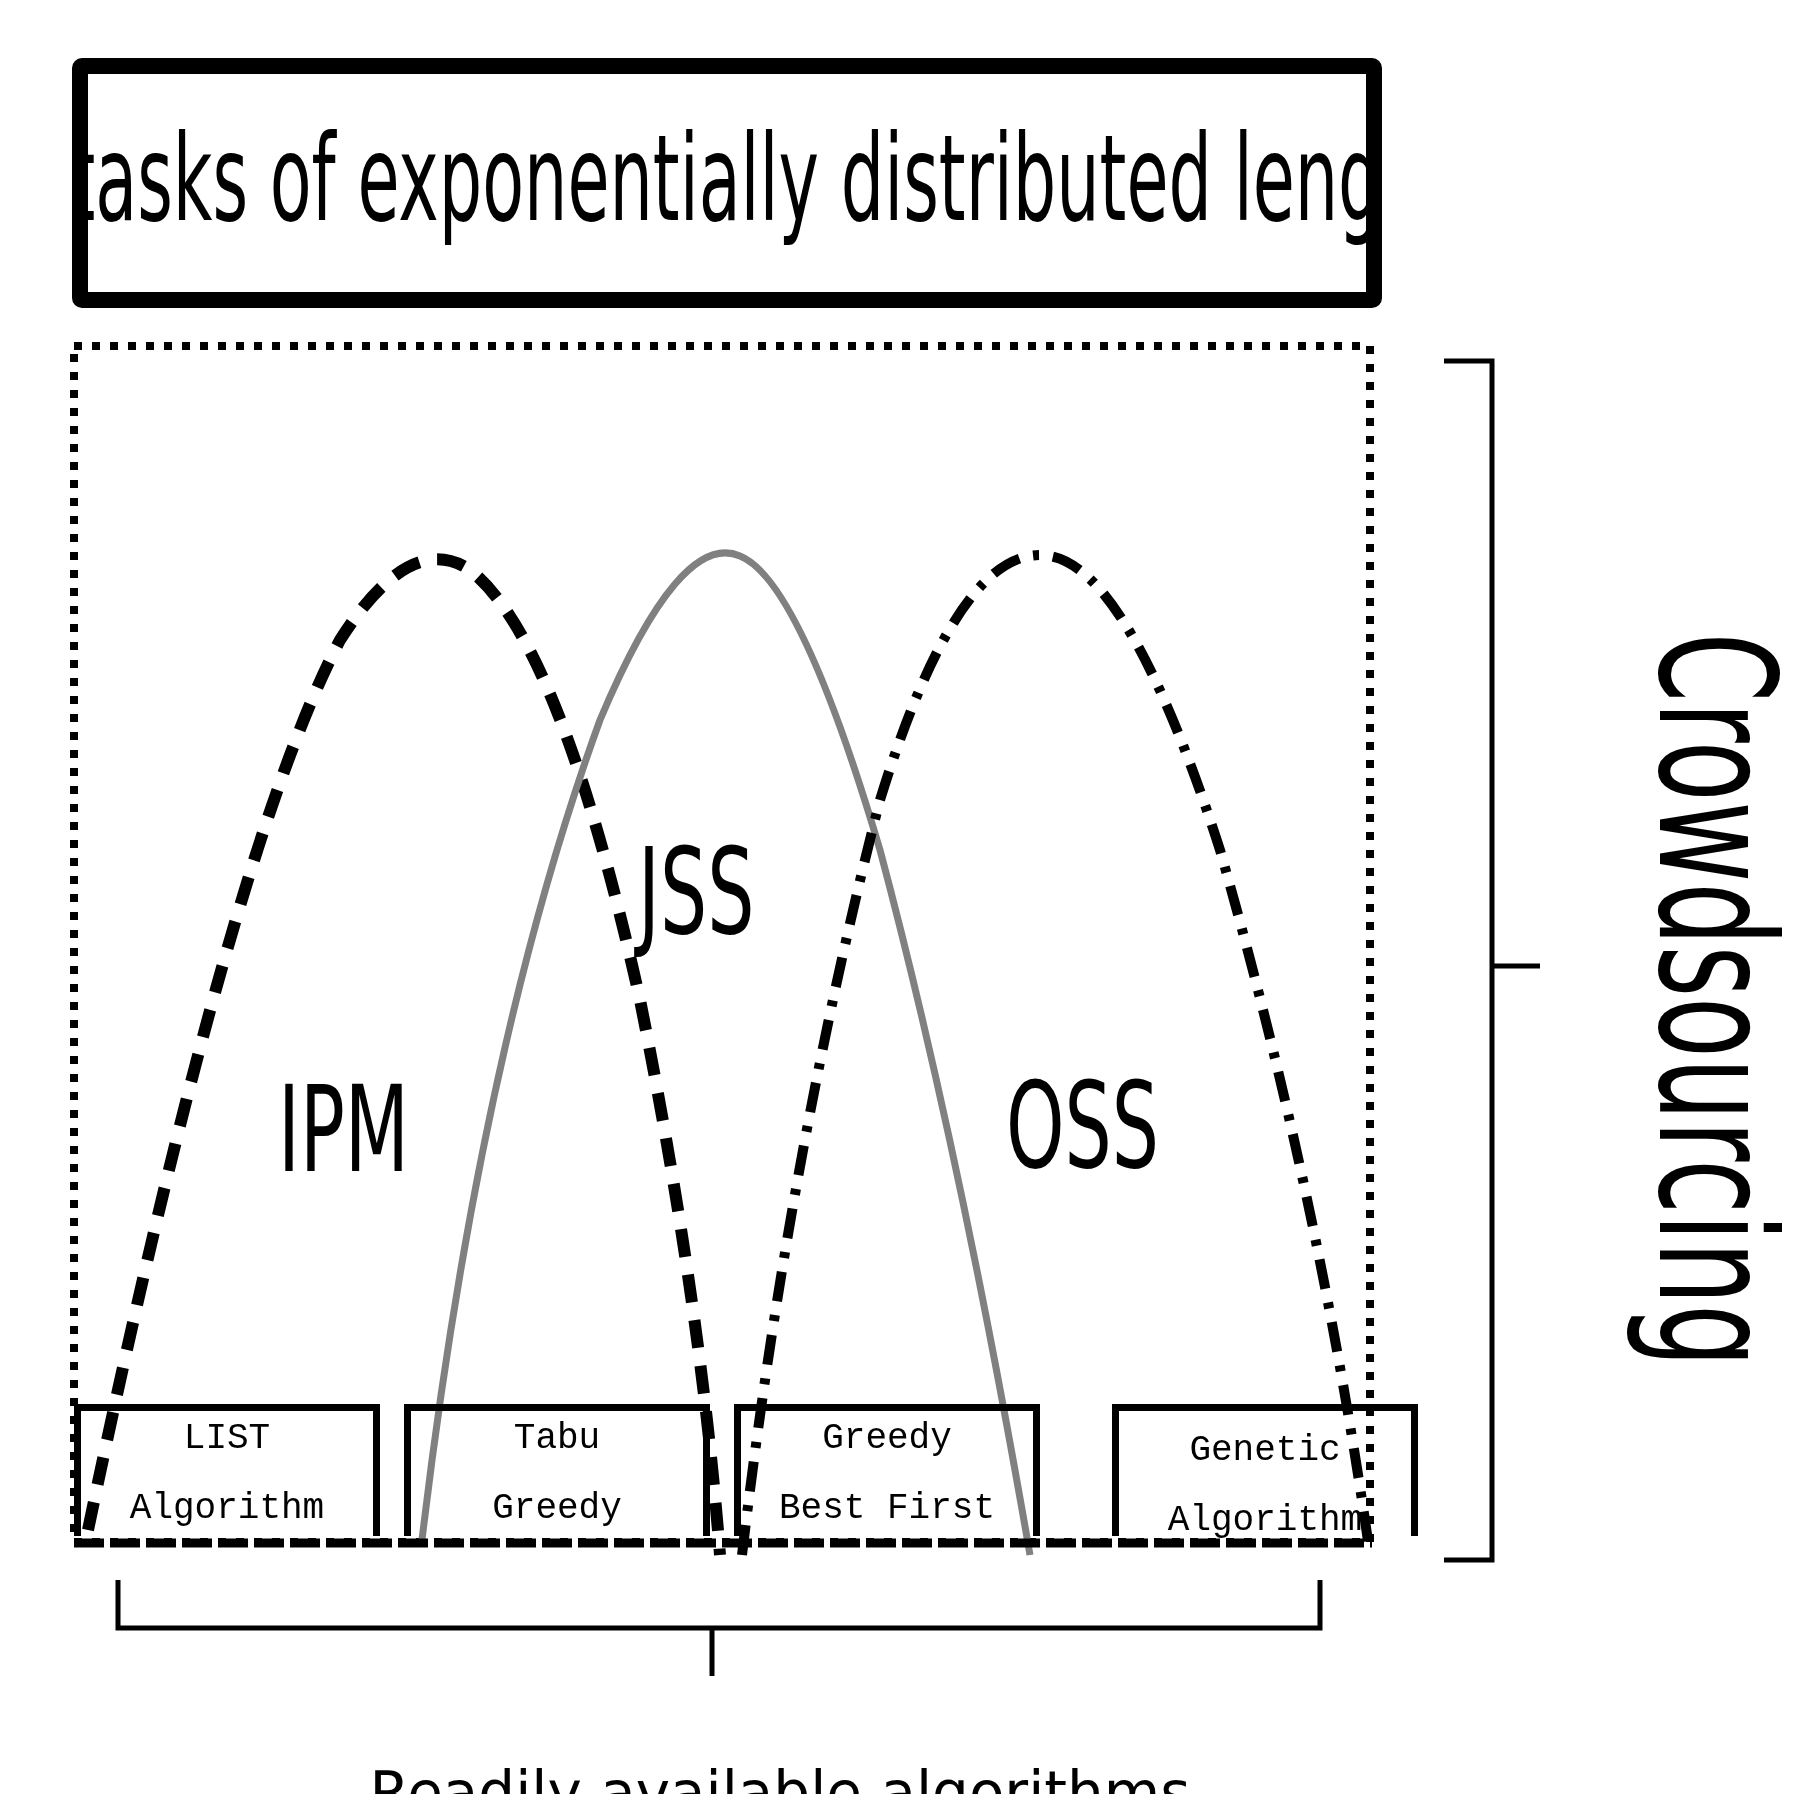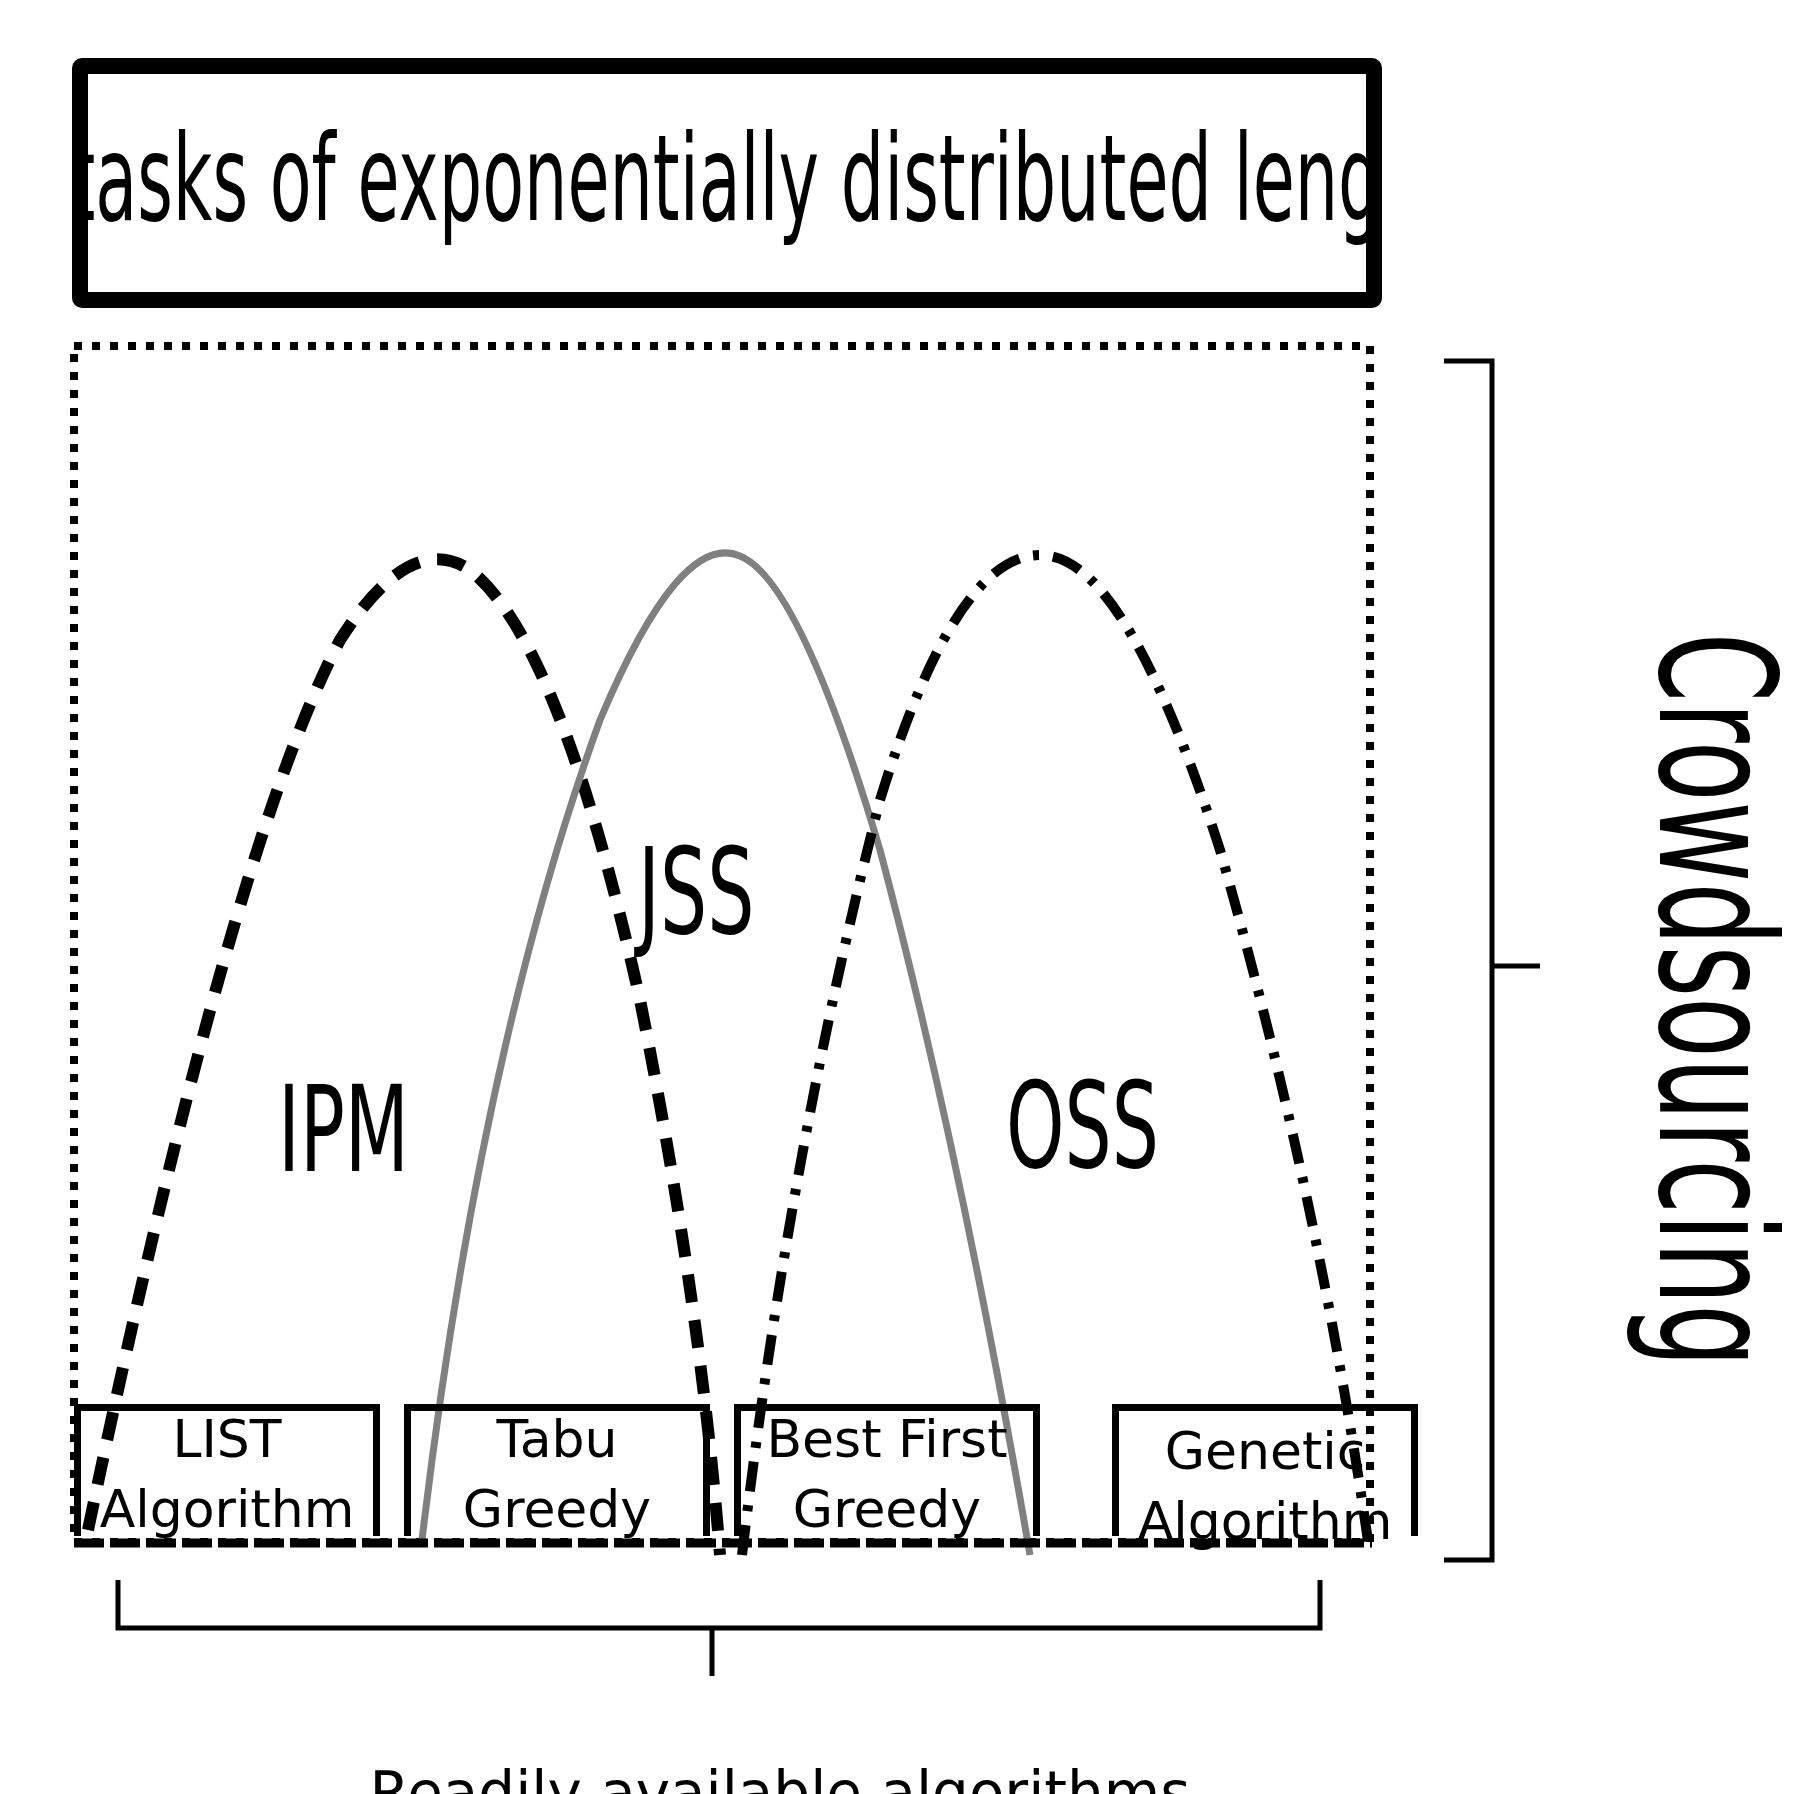--- a/index.html
+++ b/index.html
@@ -8,21 +8,21 @@
   svg { position: absolute; left: 0; top: 0; }
   .title-box { position: absolute; left: 72px; top: 58px; width: 1310px; height: 250px;
                border: 16px solid #000; border-radius: 10px; box-sizing: border-box;
                display: flex; align-items: center; justify-content: center; overflow: hidden; }
   .title-text { font-family: "DejaVu Sans", sans-serif; font-size: 120px; line-height: 1;
                 transform: scaleX(0.57); white-space: nowrap; display: inline-block;
                 margin-top: -8px; }
   .algo-box { position: absolute; top: 1404px; height: 132px; border: 7px solid #000;
               border-bottom: none; box-sizing: border-box; background: transparent;
               display: flex; flex-direction: column; align-items: center; justify-content: center;
-              text-align: center; font-size: 52px; line-height: 70px; }
+              text-align: center; font-size: 36px; line-height: 70px; font-family: Liberation Mono, monospace; }
   .algo-box span { display: block; white-space: nowrap; }
   .curve-label { position: absolute; font-family: "DejaVu Sans", sans-serif;
                  font-size: 120px; line-height: 1; transform-origin: left top;
                  white-space: nowrap; }
   .bottom-label { position: absolute; left: 0; width: 1560px; top: 1764px; text-align: center;
                   font-size: 58px; line-height: 1; white-space: nowrap; }
   .side-label { position: absolute; left: 1715px; top: 1000px; font-size: 160px; line-height: 1;
                 white-space: nowrap; transform-origin: center center; }
 </style>
 </head>
@@ -55,22 +55,22 @@
 
 <div class="algo-box" style="left:74px; width:306px;">
   <span>LIST</span>
   <span>Algorithm</span>
 </div>
 <div class="algo-box" style="left:404px; width:306px;align-items:center;">
   <span>Tabu</span>
   <span>Greedy</span>
 </div>
 <div class="algo-box" style="left:734px; width:306px;">
+  <span>Greedy</span>
   <span>Best First</span>
-  <span>Greedy</span>
 </div>
 <div class="algo-box" style="left:1064px; width:306px; padding-top:24px;margin-left:48px;">
   <span>Genetic</span>
   <span>Algorithm</span>
 </div>
 
 <div class="bottom-label">Readily available algorithms</div>
 
 <div class="side-label" style="transform: translate(-50%, -50%) rotate(90deg) scaleX(0.62);">Crowdsourcing</div>
 

